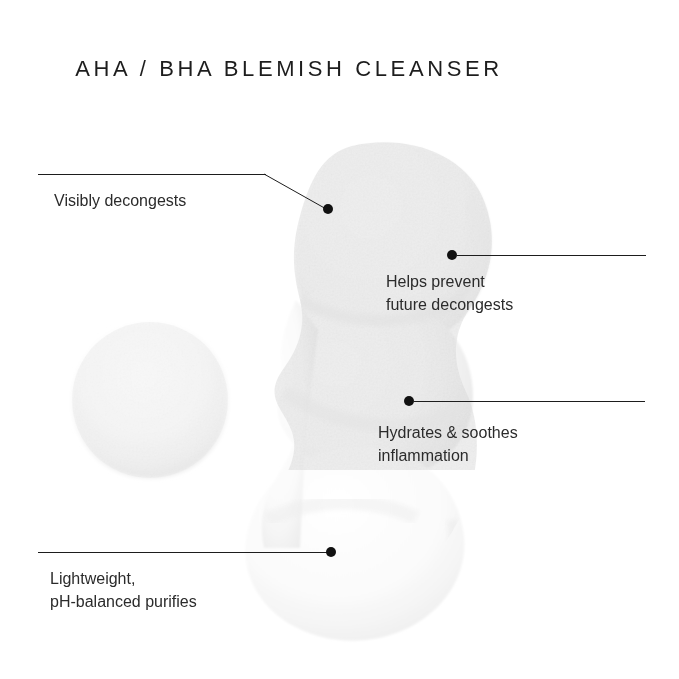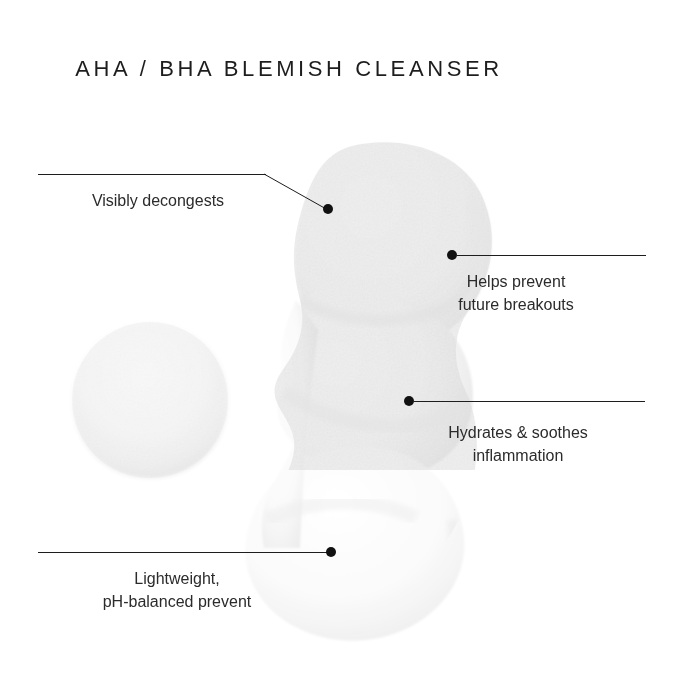--- a/index.html
+++ b/index.html
@@ -56,22 +56,22 @@
 
   
   .callout-text {
     position: absolute;
     font-size: 16px;
     font-weight: 400;
     line-height: 23px;
     color: #2b2b2b;
     white-space: pre-line;
   }
-  .callout-text.left  { text-align: center; }
-  .callout-text.right { text-align: center; }
+  .callout-text.left  { text-align: left; margin-left: 16px; }
+  .callout-text.right { text-align: left; }
 </style>
 </head>
 <body>
 
 <div id="page">
 
   <div class="title">AHA / BHA BLEMISH CLEANSER</div>
 
   <svg class="product-art" viewBox="0 0 679 679" xmlns="http://www.w3.org/2000/svg">
     <defs>
@@ -197,23 +197,23 @@
 
   <div class="callout-line" style="left:38px; top:174px; width:228px;"></div>
   <svg style="position:absolute; left:262px; top:168px; width:70px; height:48px;">
     <line x1="2" y1="6" x2="66" y2="42" stroke="#1d1d1d" stroke-width="1"></line>
   </svg>
   <div class="callout-dot" style="left:323px; top:204px;"></div>
   <div class="callout-text left" style="left:38px; top:189px; width:240px;"><span>Visibly decongests</span><br></div>
 
   <div class="callout-dot" style="left:447px; top:250px;"></div>
   <div class="callout-line" style="left:457px; top:255px; width:189px;"></div>
-  <div class="callout-text right" style="left:386px; top:270px; width:260px;"><span>Helps prevent</span><br><span>future breakouts</span></div>
+  <div class="callout-text right" style="left:386px; top:270px; width:260px;"><span>Helps prevent</span><br><span>future decongests</span></div>
 
   <div class="callout-dot" style="left:404px; top:396px;"></div>
   <div class="callout-line" style="left:414px; top:401px; width:231px;"></div>
   <div class="callout-text right" style="left:378px; top:421px; width:280px;"><span>Hydrates &amp; soothes</span><br><span>inflammation</span></div>
 
   <div class="callout-line" style="left:38px; top:552px; width:293px;"></div>
   <div class="callout-dot" style="left:326px; top:547px;"></div>
-  <div class="callout-text left" style="left:42px; top:567px; width:270px;"><span>Lightweight,</span><br><span>pH-balanced prevent</span></div>
+  <div class="callout-text left" style="left:34px; top:567px; width:270px;"><span>Lightweight,</span><br><span>pH-balanced purifies</span></div>
 
 </div>
 
 </body></html>

